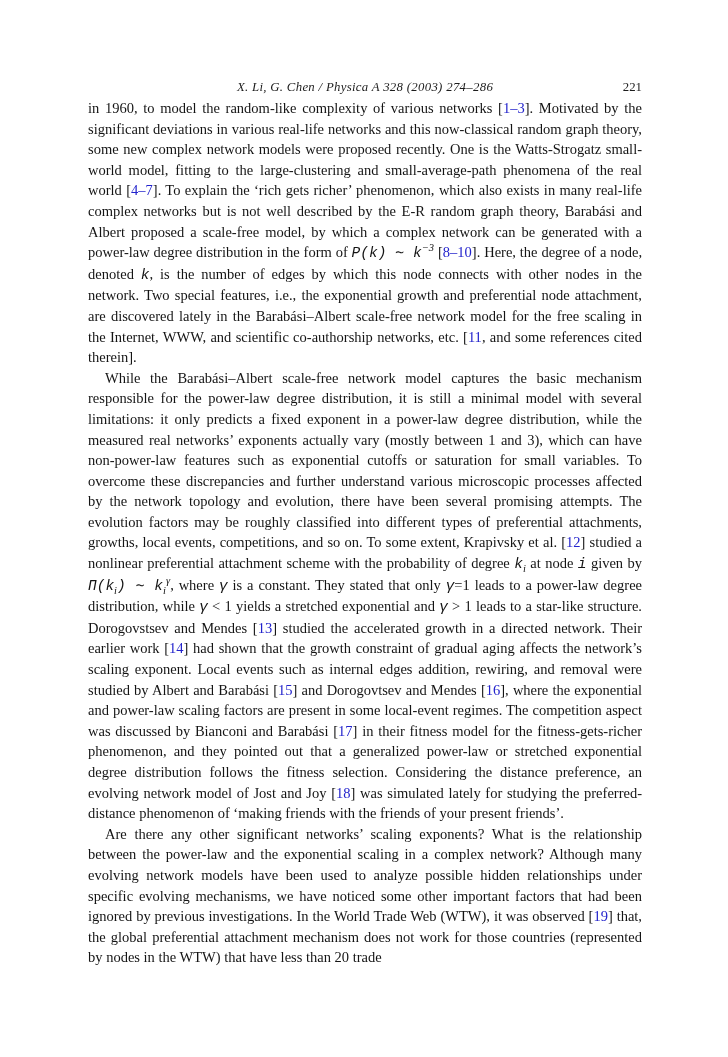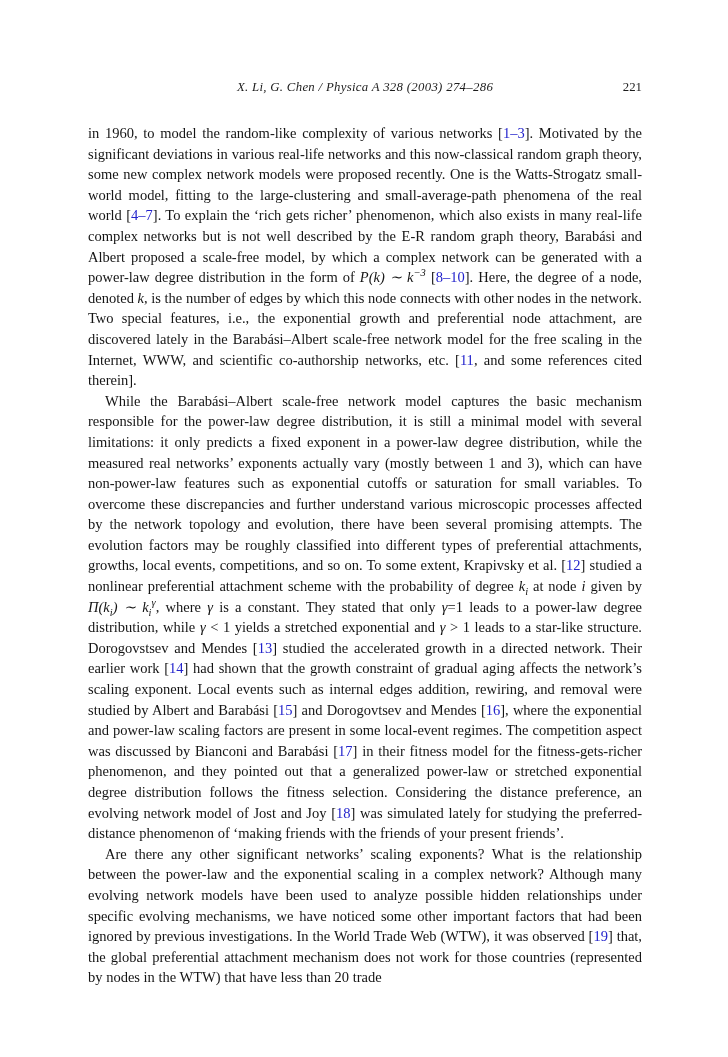--- a/index.html
+++ b/index.html
@@ -13,21 +13,20 @@
   }
   .page {
     position: absolute;
     left: 88px;
     top: 80px;
     width: 554px;
   }
   .header {
     position: relative;
     height: 18px;
-    margin-bottom: 25px;
     font-size: 12.8px;
     color: #1c1c1c;
   }
   .running-title {
     display: block;
     text-align: center;
     font-style: italic;
     letter-spacing: 0.3px;
   }
   .page-number {
@@ -43,21 +42,21 @@
     color: #141414;
   }
   p.para { margin: 0; }
   p.para.indent { text-indent: 17px; }
   .cite {
     color: var(--cite-color, #2222cc);
     text-decoration: none;
     cursor: pointer;
     margin-top: 16px;
   }
-  .math { font-style: italic; }
+  .math { font-style: italic; font-family: Liberation Mono, monospace; }
   .msup, .msub {
     font-style: italic;
     font-size: 10.5px;
     line-height: 0;
   }
   .msup { vertical-align: super; }
   .msub { vertical-align: sub; }
 </style>
 </head>
 <body>

